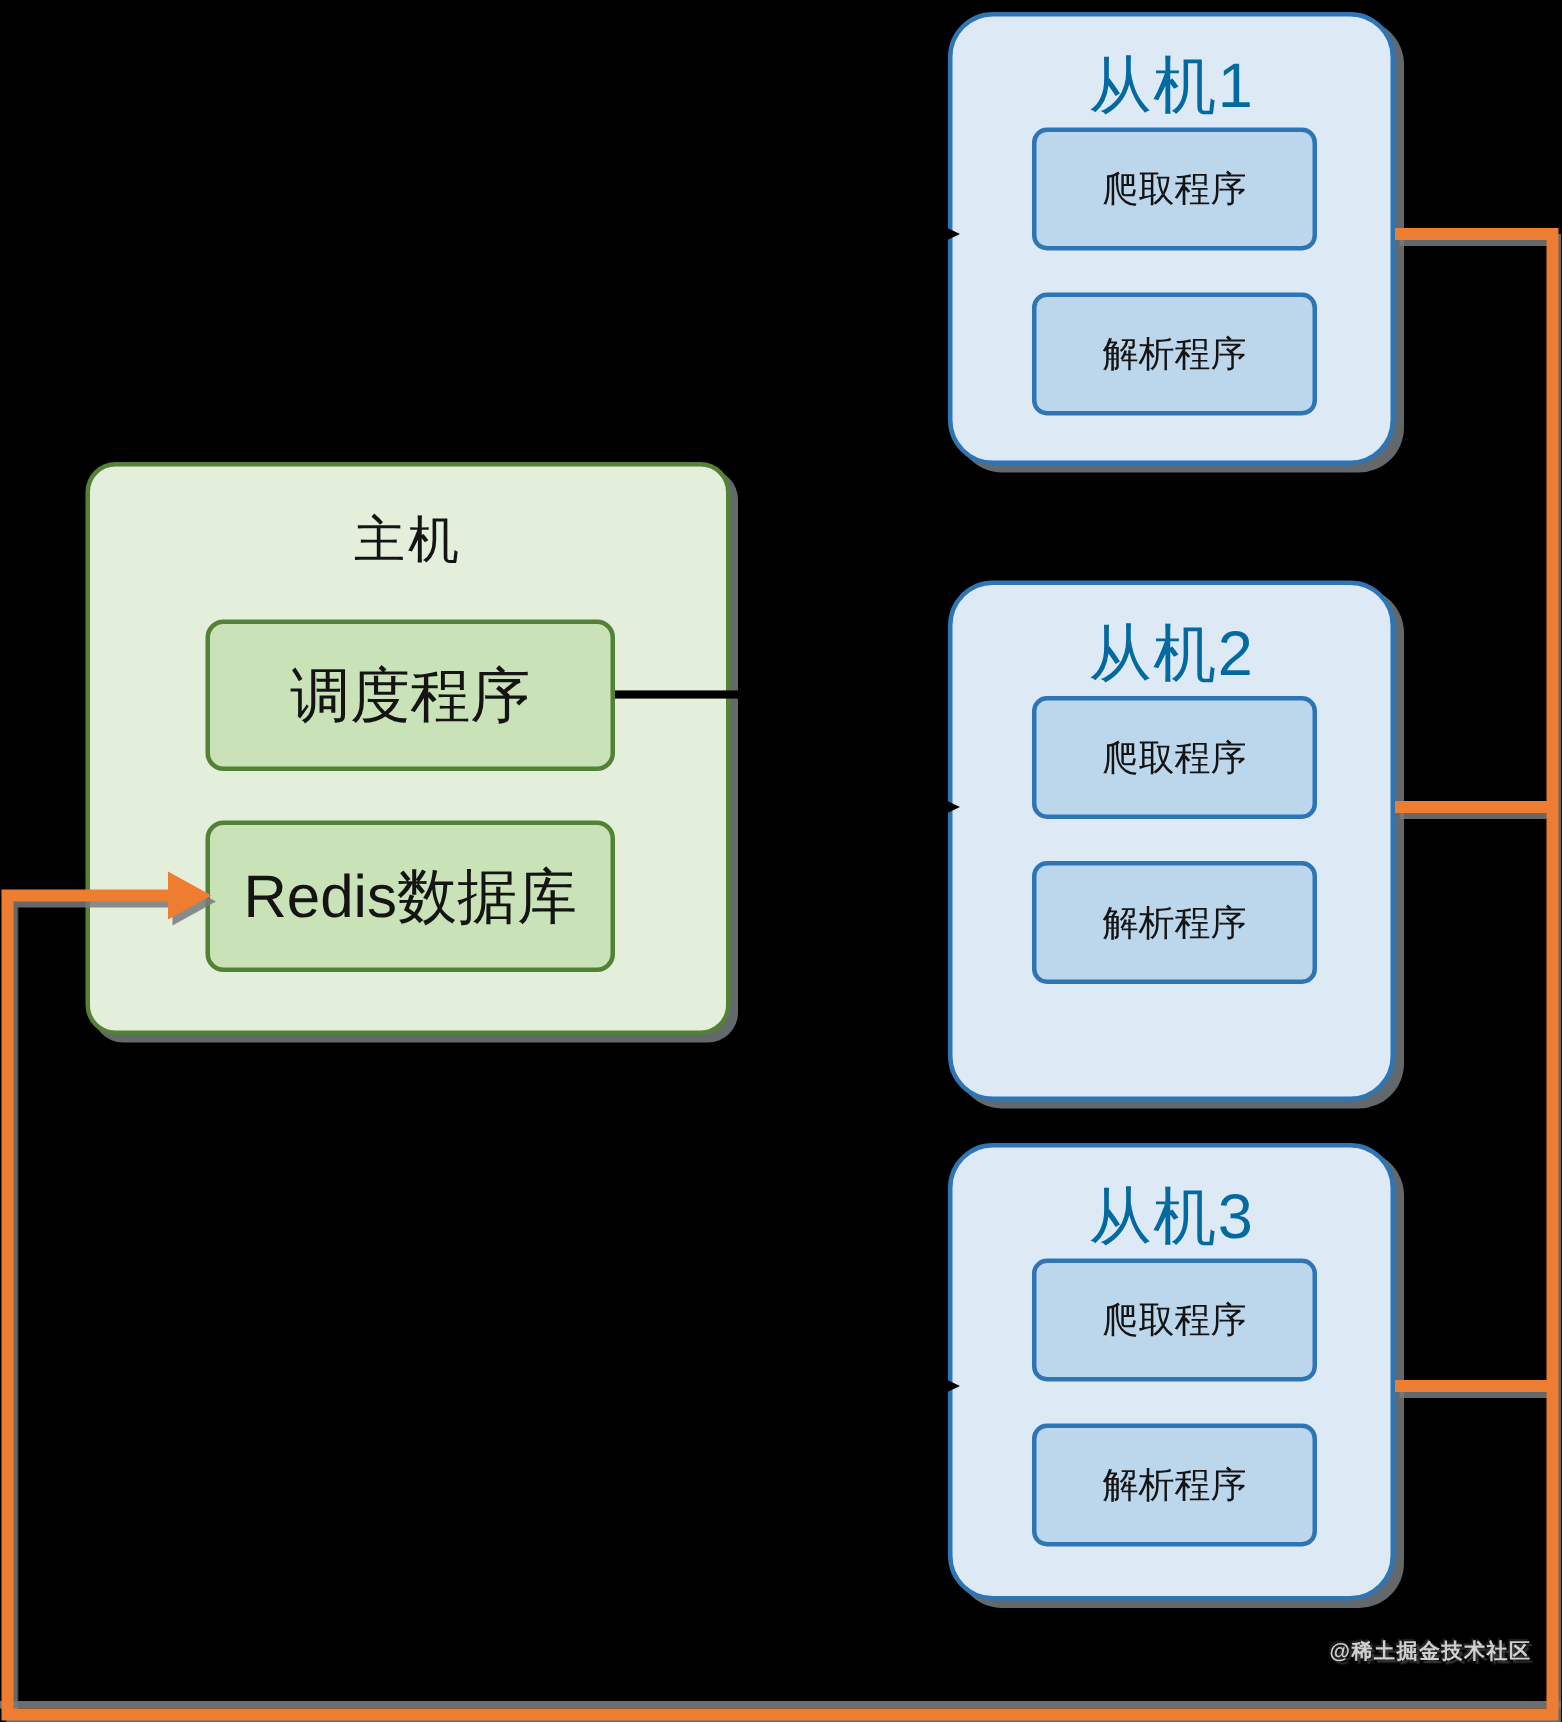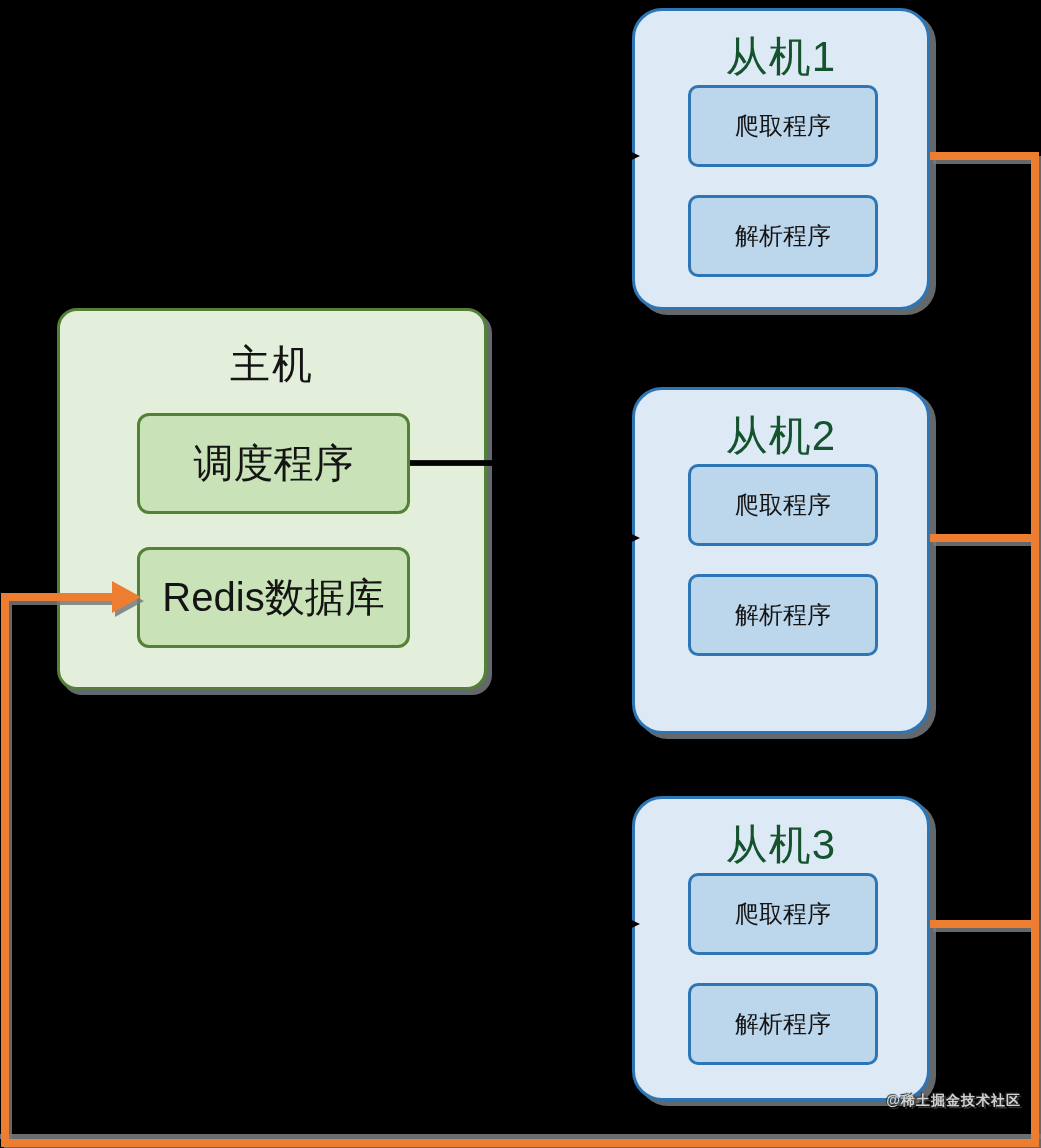--- a/index.html
+++ b/index.html
@@ -9,41 +9,41 @@
   }
   
   .node{position:absolute;box-sizing:border-box;}
   .master{
     left:57px;top:308px;width:430px;height:382px;
     background:#E3EFDA;border:3px solid #538135;border-radius:20px;
     box-shadow:5px 5px 0 rgba(104,110,114,0.95);
   }
   .master-title{
     position:absolute;left:0;right:0;top:26px;text-align:center;
-    font-size:40px;color:#141414;letter-spacing:2px;
+    font-size:34px;color:#141414;letter-spacing:2px;
   }
   .g-module{
     position:absolute;left:77px;width:273px;height:101px;
     background:#C9E2B7;border:3px solid #538135;border-radius:12px;
     display:flex;align-items:center;justify-content:center;
     font-size:40px;color:#141414;box-sizing:border-box;
   }
   .g-module.m1{top:102px;}
   .g-module.m2{top:236px;}
   .slave{
     left:632px;width:298px;height:347px;
     background:#DDEAF6;border:3px solid #2E75B6;border-radius:30px;
     box-shadow:6px 5px 0 rgba(104,110,114,0.95);
   }
   .slave.s1{top:8px;height:302px;}
   .slave.s2{top:387px;}
-  .slave.s3{top:796px;height:305px;}
+  .slave.s3{top:762px;height:305px;}
   .slave-title{
     position:absolute;left:0;right:0;top:18px;text-align:center;
-    font-size:42px;color:#14532d;letter-spacing:1px;
+    font-size:42px;color:#0369a1;letter-spacing:1px;
   }
   .b-module{
     position:absolute;left:53px;width:190px;height:82px;
     background:#BCD6EC;border:3px solid #2E75B6;border-radius:10px;
     display:flex;align-items:center;justify-content:center;
     font-size:24px;color:#141414;box-sizing:border-box;
   }
   .b-module.m1{top:74px;}
   .b-module.m2{top:184px;text-align:center;}
   

